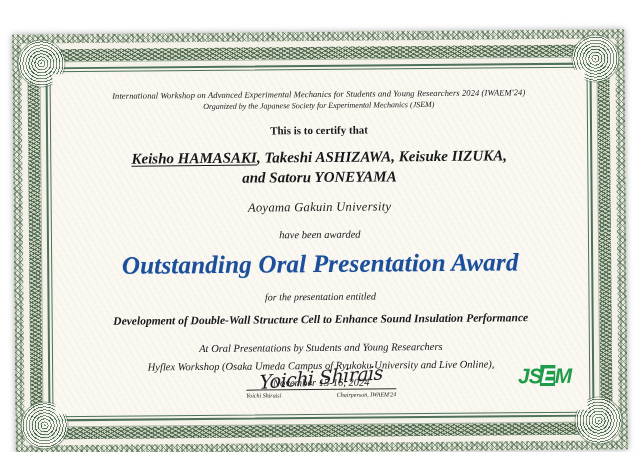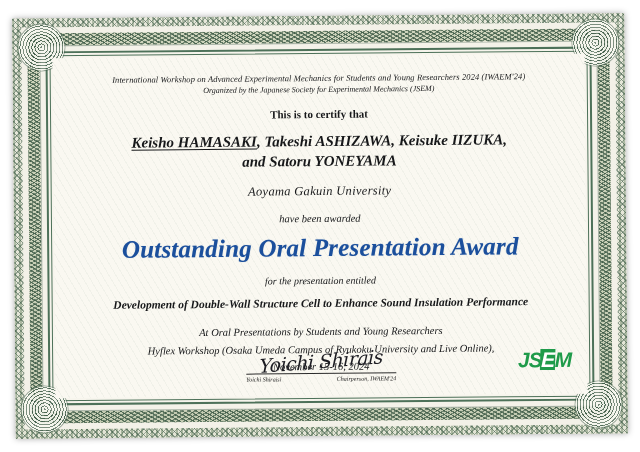--- a/index.html
+++ b/index.html
@@ -10,21 +10,21 @@
   body {
     width: 640px;
     height: 452px;
     overflow: hidden;
     font-family: "Liberation Serif", serif;
   }
 
   
   #photo {
     position: absolute;
-    left: 0; top: 0;
+    left: 0; top: 16px;
     width: 640px;
     height: 428px;
     background: #ffffff;
   }
 
   
   #certificate {
     position: absolute;
     left: 14px;
     top: 16px;

